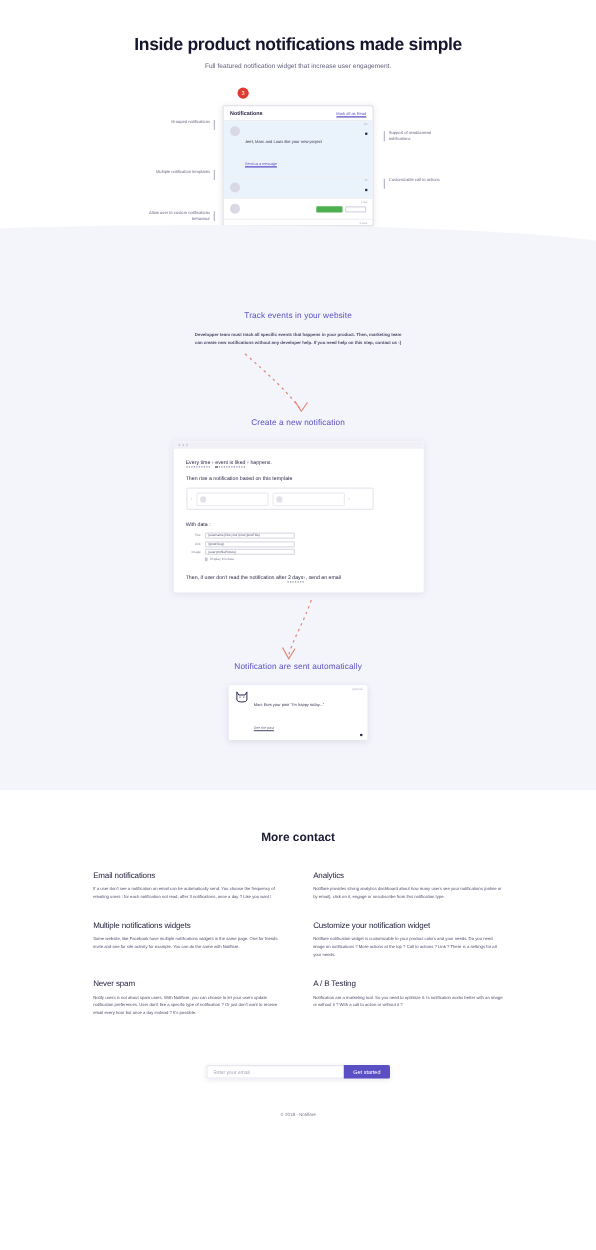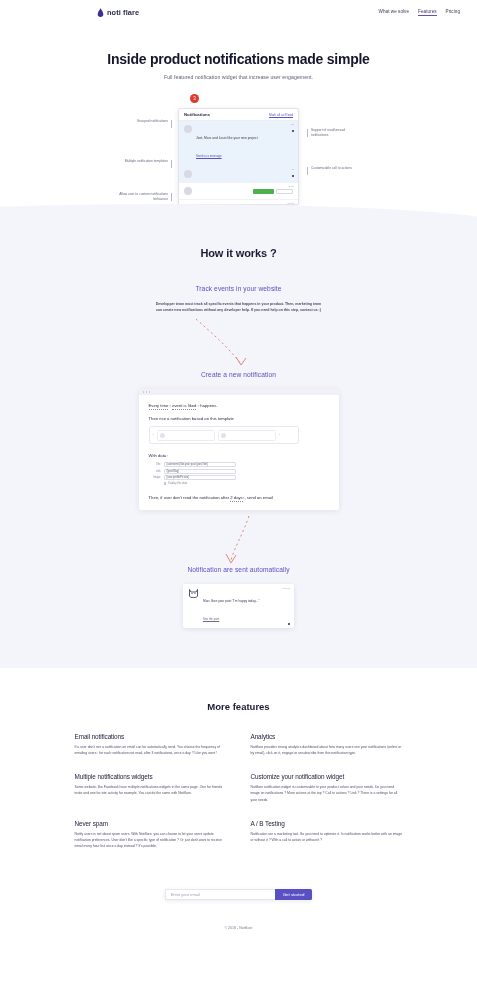--- a/index.html
+++ b/index.html
@@ -193,35 +193,20 @@
     padding: 0 8px; font-family: "Liberation Sans", sans-serif; cursor: pointer;
     white-space: nowrap;
   }
   .copy { text-align: center; font-size: 3.6px; color: #7b7b93; padding: 26px 0 12px; }
 </style>
 </head>
 <body>
 
 <div class="page">
 
-  <div class="header">
-    <div class="logo">
-      <span class="logo-flame">
-        <svg width="7" height="9" viewBox="0 0 7 9">
-            <path d="M3.5 0C3.5 2 1 2.6 1 5.2A2.6 2.6 0 0 0 3.5 9 2.6 2.6 0 0 0 6 5.2C6 3 4.4 2.6 3.5 0z" fill="#3b2f8f"></path>
-          </svg>
-      </span>
-      <span class="logo-text">noti flare</span>
-    </div>
-    <div class="nav">
-      <span class="nav-item">What we solve</span>
-      <span class="nav-item active">Features</span>
-      <span class="nav-item">Pricing</span>
-    </div>
-  </div>
 
   <div class="hero">
     <h1>Inside product notifications made simple</h1>
     <div class="hero-sub">Full featured notification widget that increase user engagement.</div>
   </div>
 
   <div class="illus">
     <div class="bell-badge">3</div>
 
     <div class="widget">
@@ -281,21 +266,20 @@
     <span class="ann-tick" style="left:171px; top:102px; height:8px;"></span>
 
     <span class="ann-tick" style="left:307px; top:38px; height:8px;"></span>
     <div class="ann ann-r" style="left:311px; top:37px; width:52px;">Support of read/unread notifications</div>
 
     <span class="ann-tick" style="left:307px; top:76px; height:8px;"></span>
     <div class="ann ann-r" style="left:311px; top:75px; width:48px;">Customizable call to actions</div>
   </div>
 
   <div class="how">
-    <h2>How it works ?</h2>
 
     <div class="step-title">Track events in your website</div>
     <div class="step-p">Developper team must track all specific events that happens in your product. Then, marketing team can create new notifications without any developer help. If you need help on this step, contact us :)</div>
 
     <div class="arrow">
       <svg width="477" height="60" viewBox="0 0 477 60">
         <path d="M196 6 C 214 22, 228 34, 240 50" stroke="#e08a7a" stroke-width="1" fill="none" stroke-dasharray="2 3"></path>
         <path d="M236 44 L241 52 L246 45" stroke="#e08a7a" stroke-width="1" fill="none"></path>
       </svg>
     </div>
@@ -381,21 +365,21 @@
       </span>
       <span class="sent-body">
         <span class="sent-txt">Marc likes your post "I'm happy today..."</span><br>
         <span class="sent-link">See the post</span>
       </span>
       <span class="sent-dot"></span>
     </div>
   </div>
 
   <div class="more">
-    <h2>More features</h2>
+    <h2>More contact</h2>
     <div class="feat-grid">
       <div class="feat">
         <h3>Email notifications</h3>
         <p>If a user don't see a notification an email can be automatically send. You choose the frequency of emailing users : for each notification not read, after 3 notifications, once a day ? Like you want !</p>
       </div>
       <div class="feat">
         <h3>Analytics</h3>
         <p>Notiflare provides strong analytics dashboard about how many users see your notifications (online or by email), click on it, engage or unsubscribe from this notification type.</p>
       </div>
       <div class="feat">

